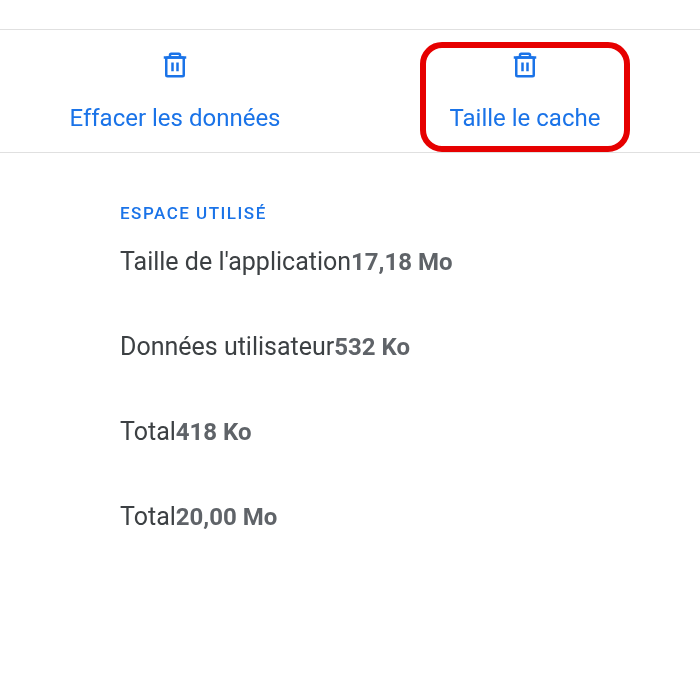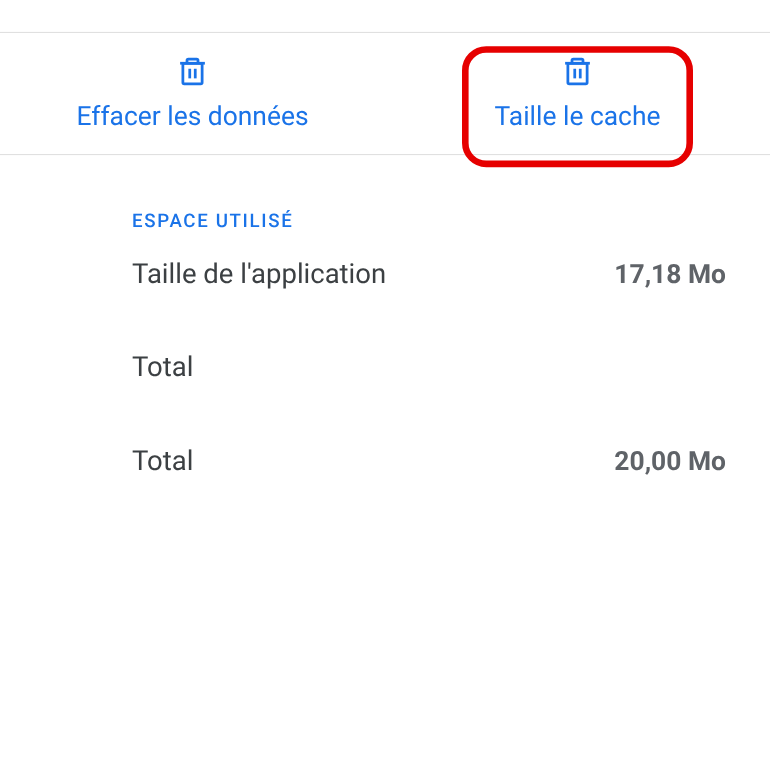--- a/index.html
+++ b/index.html
@@ -17,21 +17,21 @@
     display: flex;
     border-bottom: 1px solid #e0e0e0;
     padding: 20px 0;
   }
   .action-btn {
     flex: 1;
     display: flex;
     flex-direction: column;
     align-items: center;
     justify-content: center;
-    gap: 12px;
+    gap: 24px;
     color: #1a73e8;
     font-size: 24px;
     font-weight: 400;
     cursor: pointer;
     position: relative;
   }
   .action-btn .icon {
     width: 30px;
     height: 30px;
     display: flex;
@@ -61,21 +61,21 @@
   }
   .section-header {
     color: #1a73e8;
     font-size: 17px;
     font-weight: 500;
     letter-spacing: 1.5px;
     margin-bottom: 24px;
   }
   .row {
     display: flex;
-    justify-content: space-between;
+    justify-content: flex-start;
     align-items: baseline;
     margin-bottom: 56px;
   }
   .row-label {
     color: #3c4043;
     font-size: 25px;
     font-weight: 400;
   }
   .row-value {
     color: #5f6368;
@@ -117,19 +117,24 @@
 </div>
 
 <div class="storage-section">
   <div class="section-header">ESPACE UTILISÉ</div>
 
   <div class="row">
     <span class="row-label">Taille de l'application</span>
     <span class="row-value">17,18 Mo</span>
   </div>
   <div class="row">
+    <span class="row-label">Données utilisateur</span>
+    <span class="row-value">532 Ko</span>
+  </div>
+  <div class="row">
     <span class="row-label">Total</span>
+    <span class="row-value">418 Ko</span>
   </div>
   <div class="row">
     <span class="row-label">Total</span>
     <span class="row-value">20,00 Mo</span>
   </div>
 </div>
 
 </body></html>

